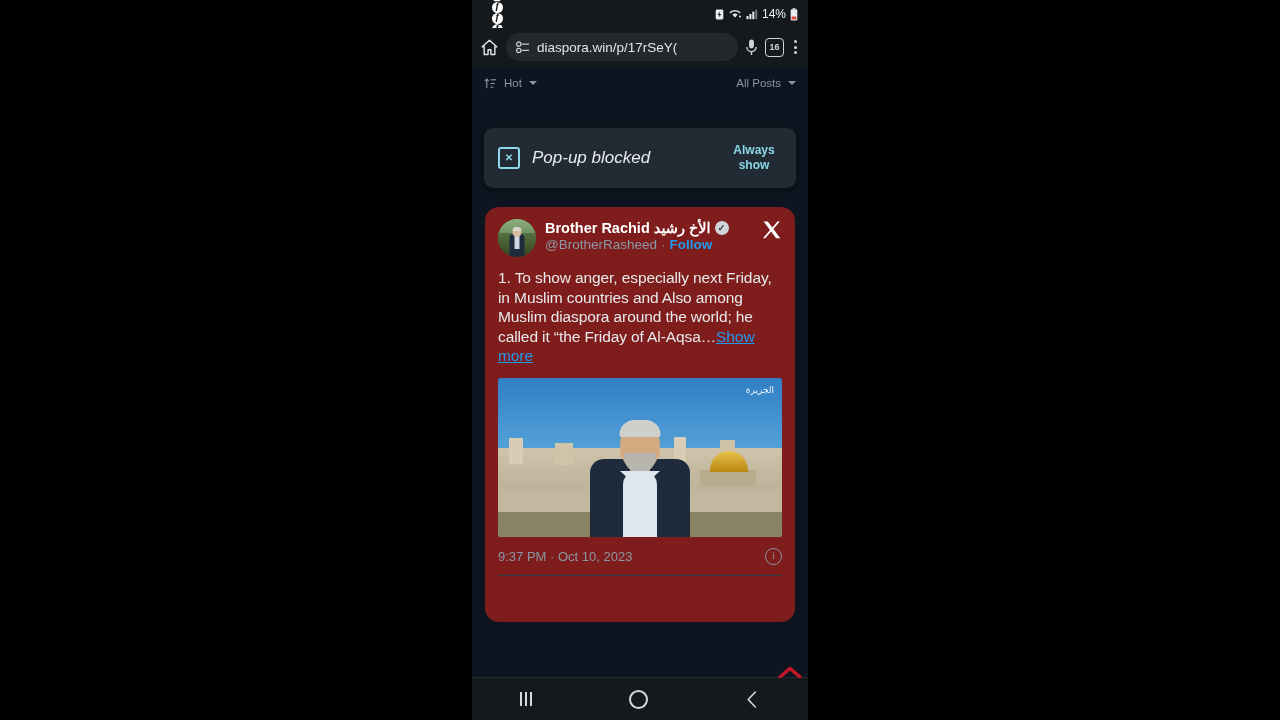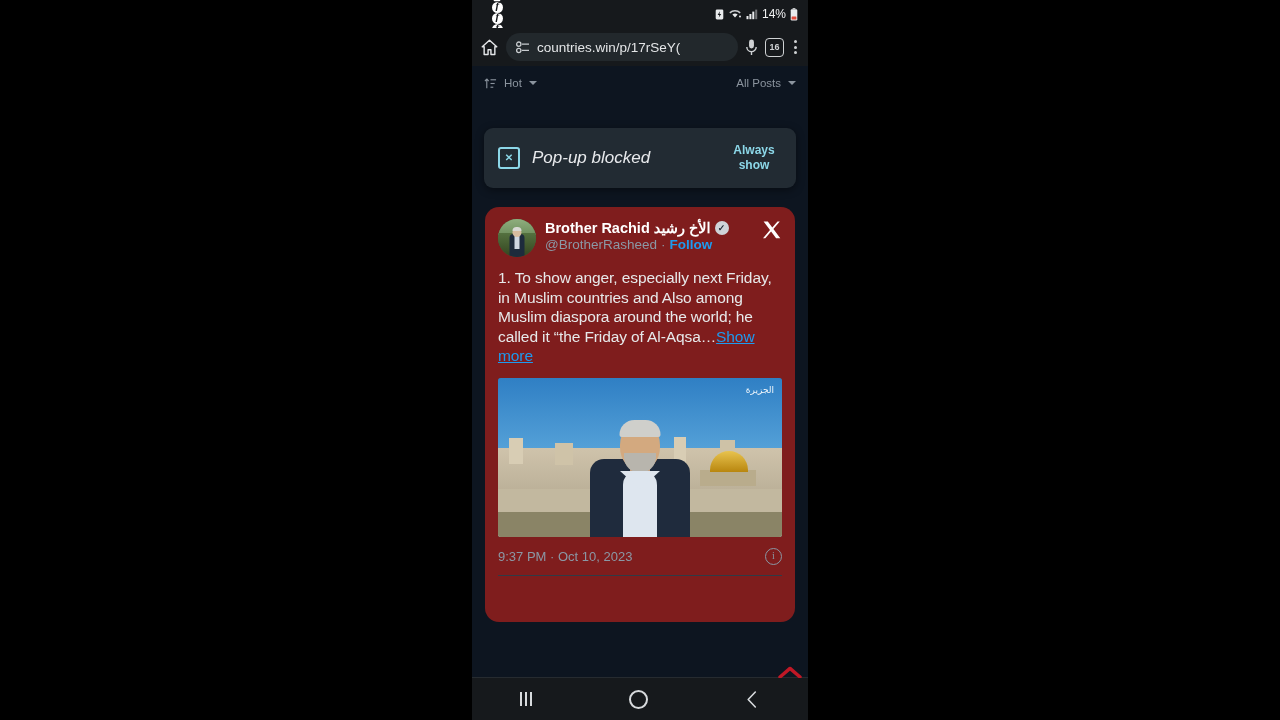--- a/index.html
+++ b/index.html
@@ -163,21 +163,21 @@
       <svg width="21" height="21" viewBox="0 0 22 22">
         <path d="M11 3.4L3.4 10.2h2v8.2h4.1v-5h3v5h4.1v-8.2h2z" fill="none" stroke="#e3e5e7" stroke-width="1.5" stroke-linejoin="round"></path>
       </svg>
       <div class="omnibox">
         <svg width="15" height="13" viewBox="0 0 16 14">
           <circle cx="4" cy="3.4" r="2.3" fill="none" stroke="#c8cccf" stroke-width="1.4"></circle>
           <line x1="7.4" y1="3.4" x2="15" y2="3.4" stroke="#c8cccf" stroke-width="1.4"></line>
           <circle cx="4" cy="10.2" r="2.3" fill="none" stroke="#c8cccf" stroke-width="1.4"></circle>
           <line x1="7.4" y1="10.2" x2="15" y2="10.2" stroke="#c8cccf" stroke-width="1.4"></line>
         </svg>
-        <span class="omnitext">countries.win/p/17rSeY(</span>
+        <span class="omnitext">diaspora.win/p/17rSeY(</span>
       </div>
       <svg width="15" height="19" viewBox="0 0 16 20">
         <rect x="5.4" y="1.4" width="5.2" height="9.6" rx="2.6" fill="#cfd2d4"></rect>
         <path d="M3 9.4a5 5 0 0 0 10 0" fill="none" stroke="#cfd2d4" stroke-width="1.5"></path>
         <line x1="8" y1="14.4" x2="8" y2="18" stroke="#cfd2d4" stroke-width="1.5"></line>
       </svg>
       <div class="tabcount">
         <span>16</span>
       </div>
       <div class="kebab">

